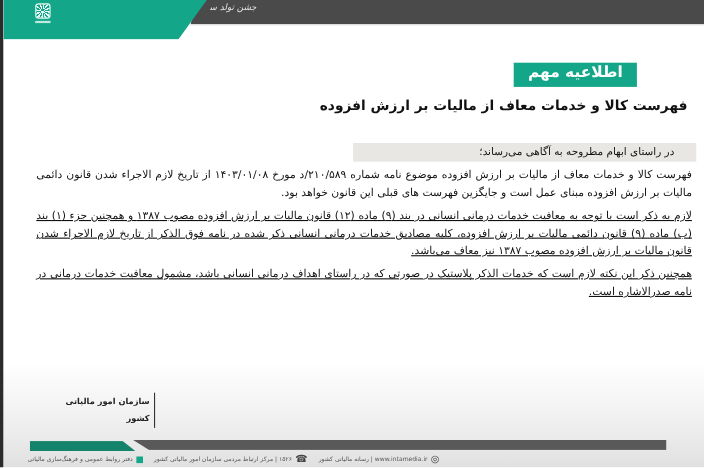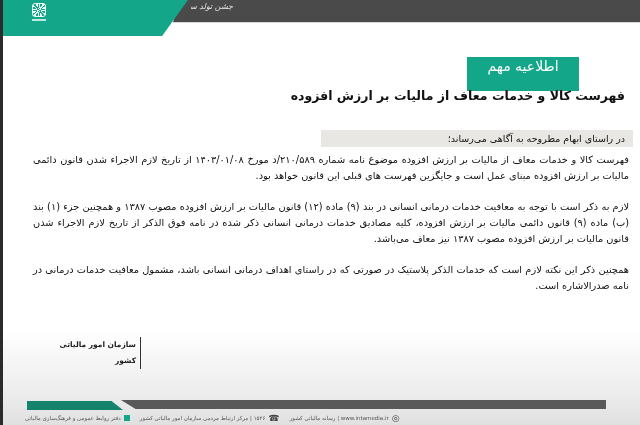--- a/index.html
+++ b/index.html
@@ -39,48 +39,48 @@
     .hdr-logo .emblem-caption {
       margin-top: 2px; width: 14px; height: 2px; background: #bfe9df;
     }
     .hdr-calligraphy {
       position: absolute; top: 2px; left: 188px; width: 42px; height: 16px;
       color: #e6e6e6; font-family: "DejaVu Serif", serif; font-size: 8px; font-style: italic;
       direction: rtl; white-space: nowrap; overflow: hidden;
     }
     
     .notice-badge {
-      position: absolute; top: 57px; left: 464px; width: 112px; height: 34px;
+      position: absolute; top: 57px; left: 464px; width: 112px; height: 22px;
       background: #13a689; color: #ffffff;
-      font-weight: normal; font-size: 14px; line-height: 19px;
+      font-weight: bold; font-size: 14px; line-height: 19px;
       direction: rtl; text-align: center; letter-spacing: 1px;
     }
     .doc-title {
       position: absolute; top: 88px; left: 300px; width: 322px;
       direction: rtl; text-align: right;
       font-weight: bold; font-size: 12.5px; color: #111;
       white-space: nowrap;
     }
     .intro-box {
       position: absolute; top: 130px; left: 318px; width: 312px; height: 17px;
       background: #e9e7e4;
       direction: rtl; text-align: right;
-      font-size: 9.5px; color: #111; line-height: 17px; padding-right: 8px;
+      font-size: 9.5px; color: #111; line-height: 17px; padding-right: 20px;
       white-space: nowrap;
     }
     .body {
       position: absolute; top: 152px; left: 30px; width: 596px;
       direction: rtl; text-align: justify; text-align-last: right;
       font-size: 9.8px; line-height: 16px; color: #111;
     }
     .body p { margin: 0; }
-    .body p + p { margin-top: 15px; }
+    .body p + p { margin-top: 5px; text-decoration: underline; }
     
     .signature {
-      position: absolute; top: 337px; left: 42px; width: 96px;
+      position: absolute; top: 357px; left: 42px; width: 96px;
       direction: rtl; text-align: right;
       border-right: 1px solid #333; padding-right: 4px;
       font-size: 7.5px; color: #222; line-height: 16px;
     }
     .signature .org { font-weight: bold; }
     
     .ftr-gray {
       position: absolute; top: 400px; left: 118px; width: 485px; height: 9px;
       background: #595959;
       clip-path: polygon(0 0, 100% 0, 100% 100%, 3% 100%);

